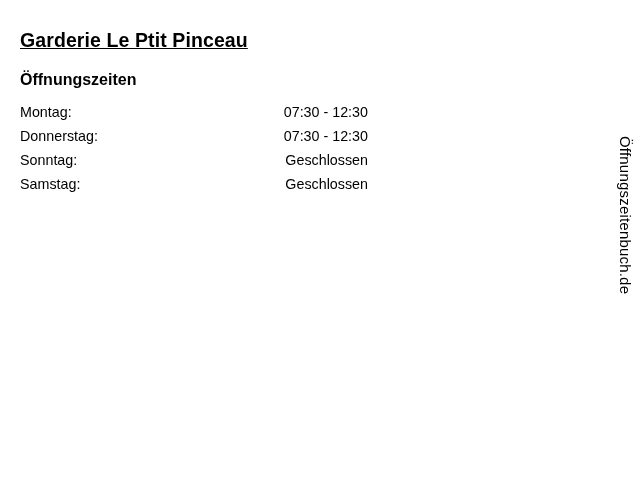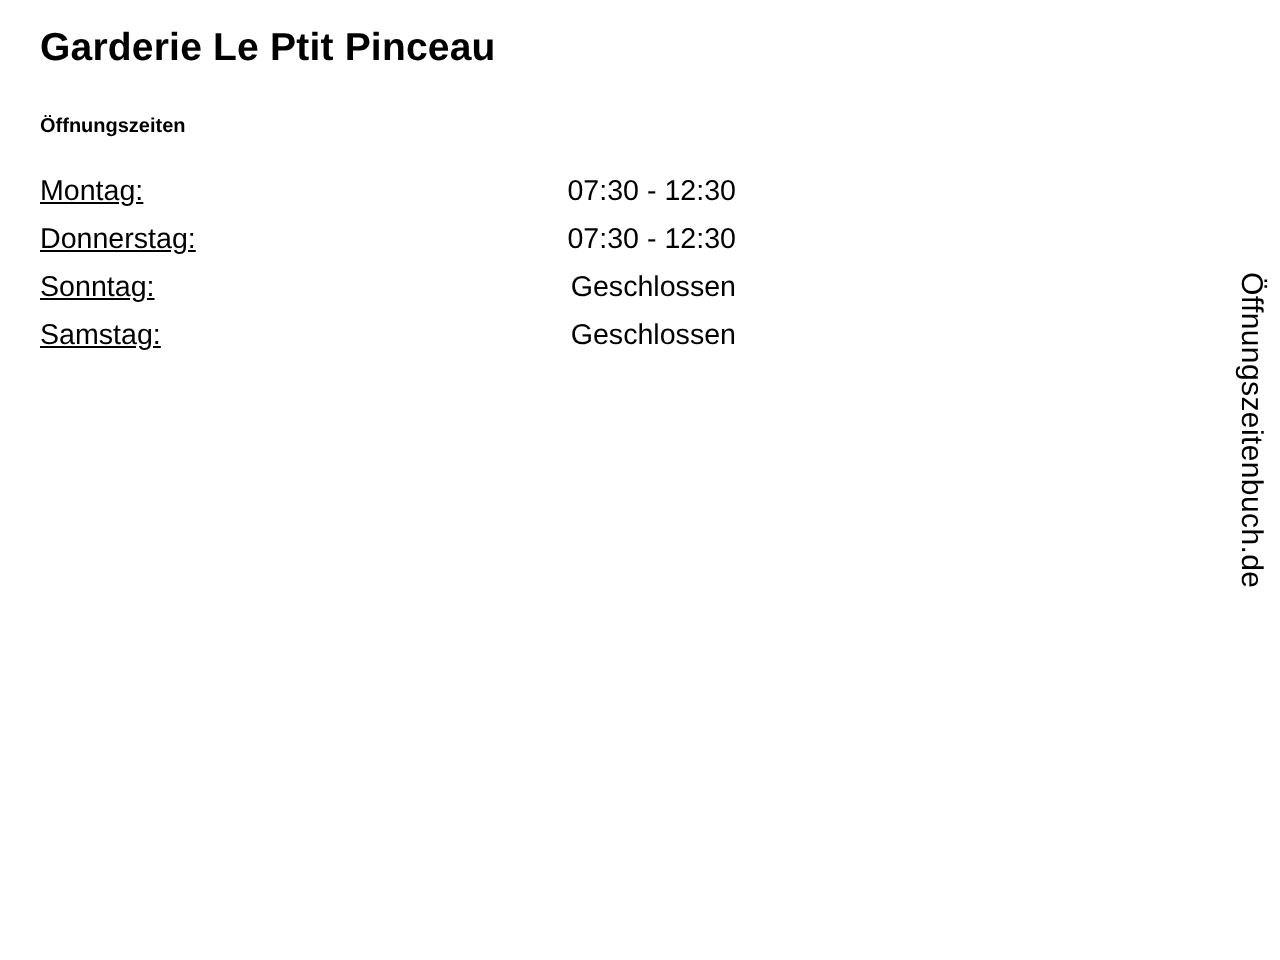--- a/index.html
+++ b/index.html
@@ -25,51 +25,51 @@
   .content {
     position: absolute;
     left: 20px;
     top: 10px;
     width: 560px;
   }
   .title {
     font-size: 19.5px;
     font-weight: bold;
     letter-spacing: 0.1px;
-    margin: 0 0 10px 0;
+    margin: 16px 0 10px 0;
     line-height: 28px;
+    text-decoration: underline;
   }
   .address {
     font-size: 14.5px;
     line-height: 21.5px;
     margin: 0 0 14px 0;
   }
   .address div {
     white-space: nowrap;
   }
   .section-title {
-    font-size: 10px;
+    font-size: 16px;
     font-weight: bold;
     margin: 16px 0 12px 0;
     line-height: 20px;
   }
   table.hours {
     border-collapse: collapse;
     font-size: 14.3px;
     line-height: 20px;
   }
   table.hours td {
     padding: 0 0 4px 0;
     vertical-align: top;
     white-space: nowrap;
   }
   table.hours td.day {
     width: 128px;
     padding-right: 0;
-    text-decoration: underline;
   }
   table.hours td.time {
     width: 220px;
     text-align: right;
   }
   .watermark {
     position: absolute;
     right: 6px;
     top: 136px;
     font-size: 15px;

